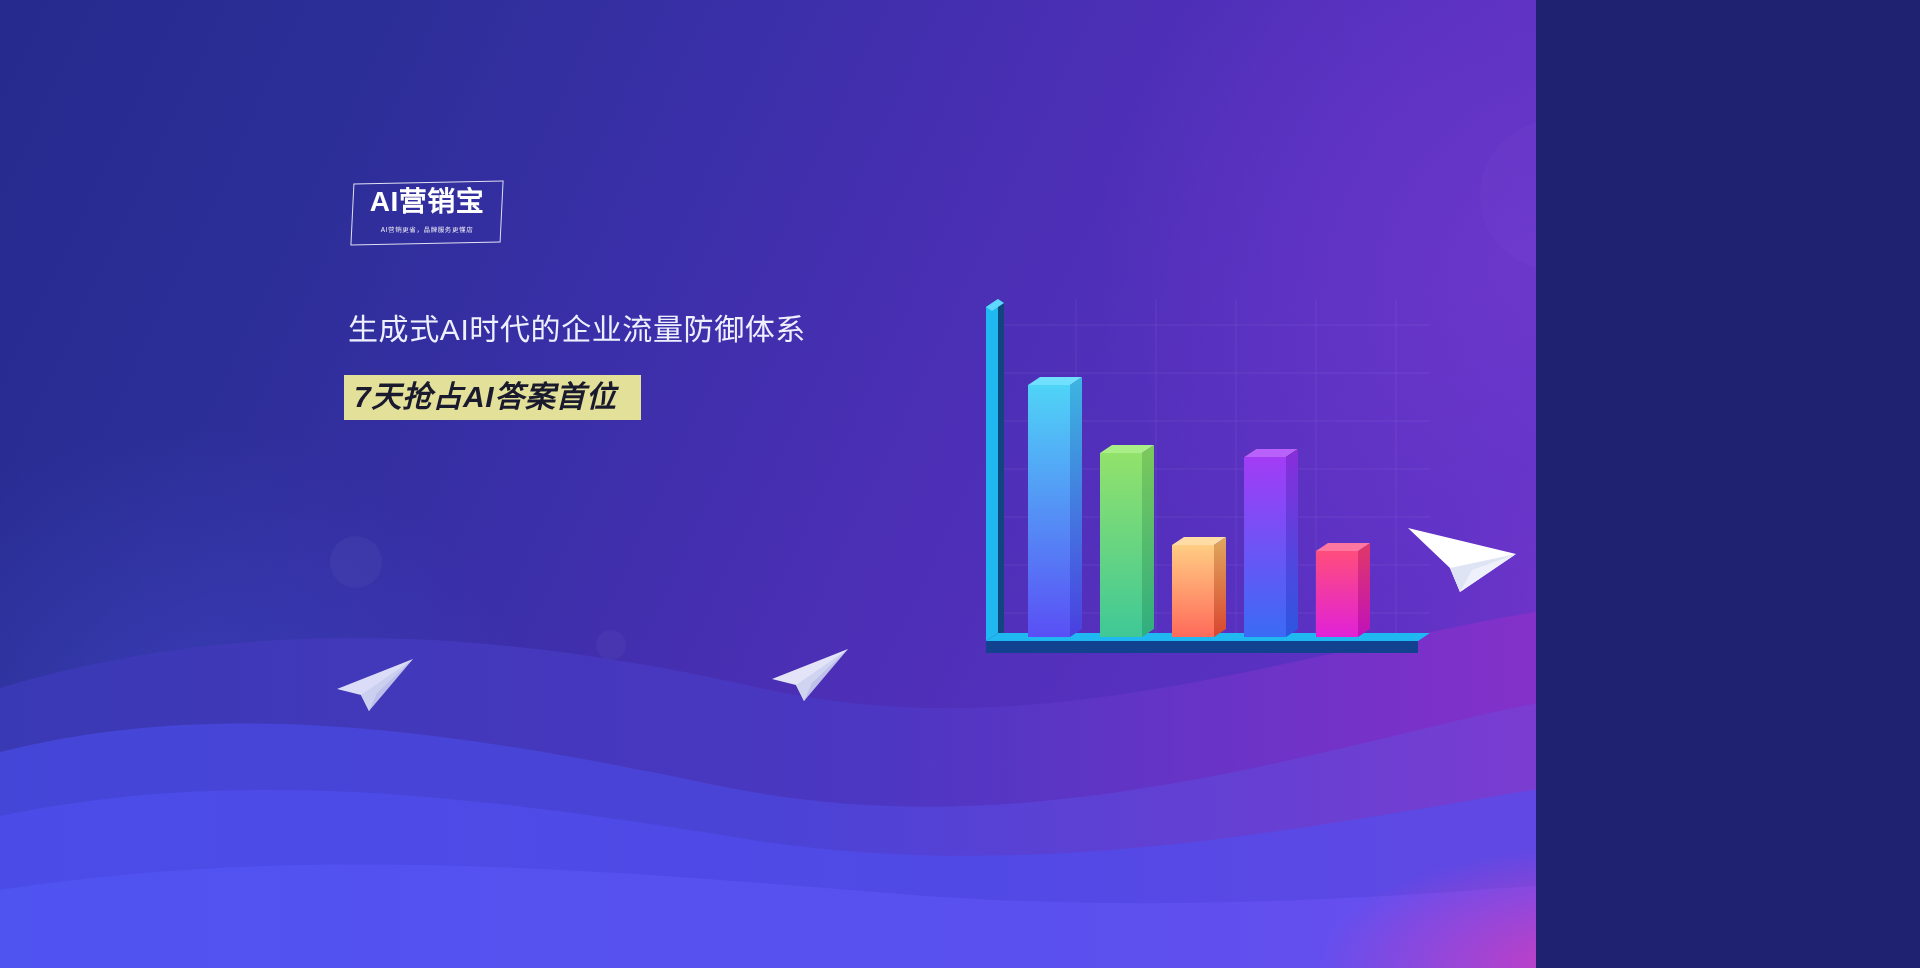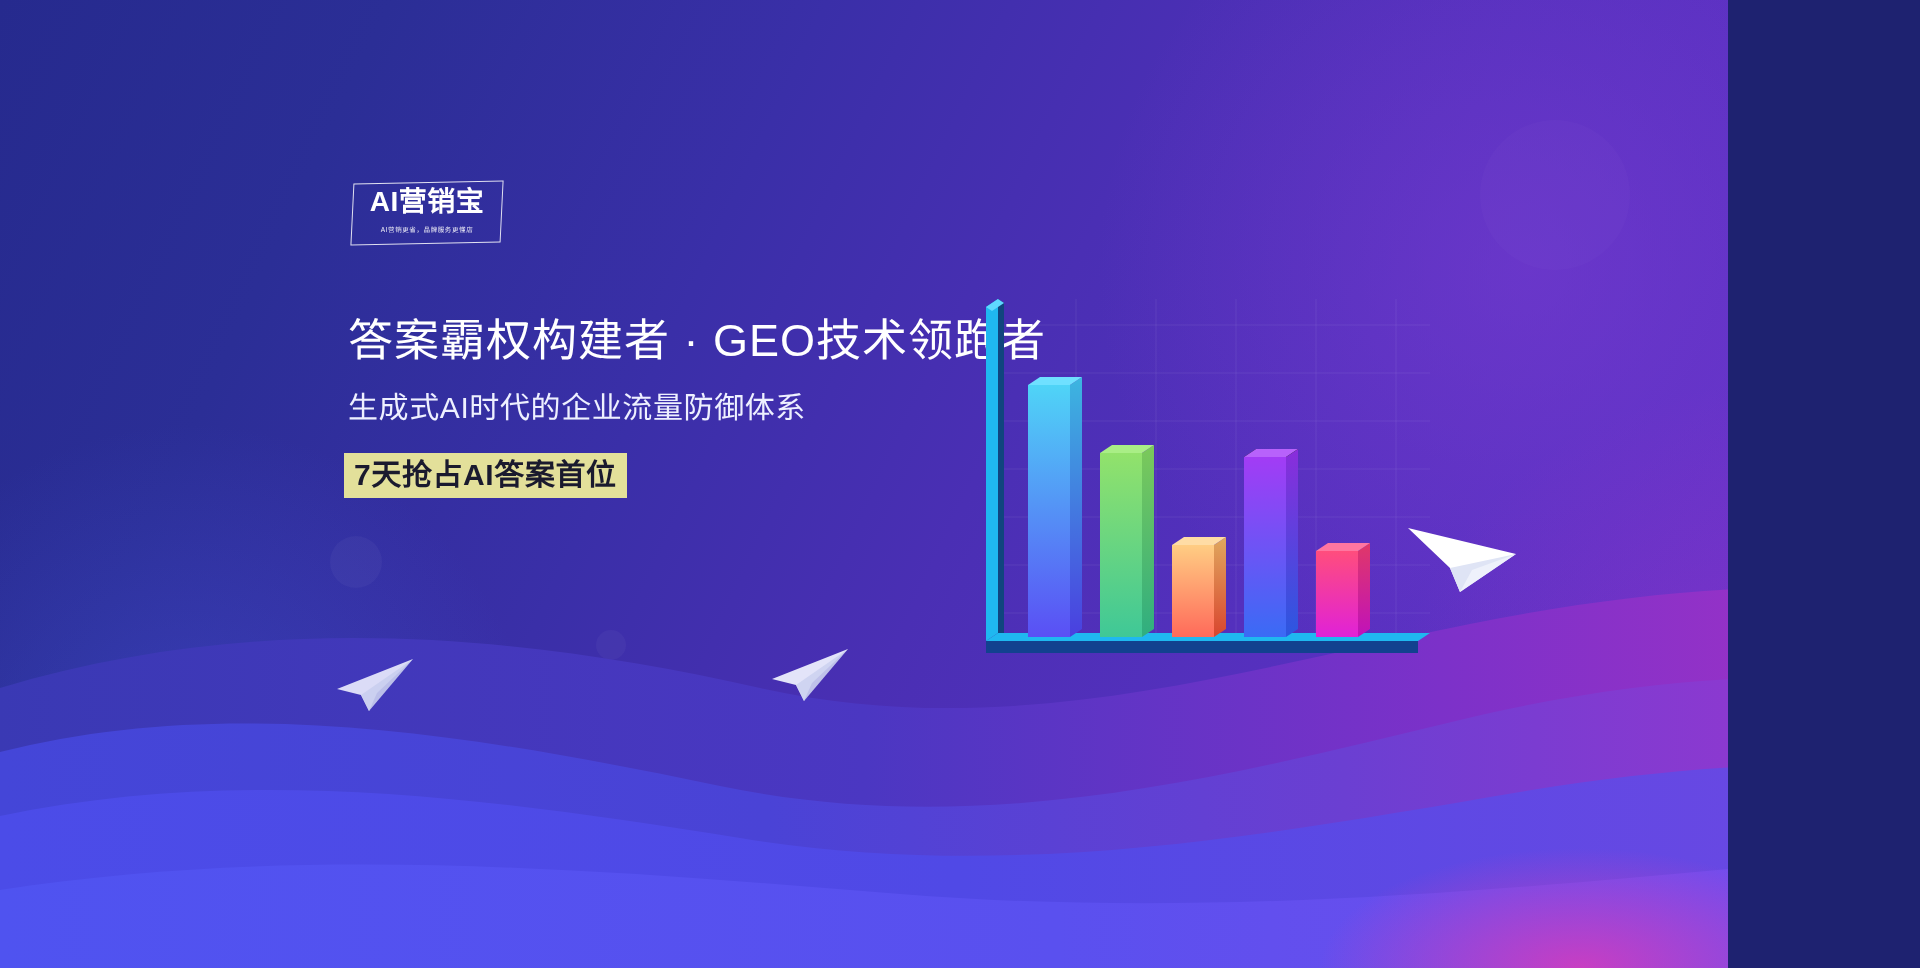--- a/index.html
+++ b/index.html
@@ -6,21 +6,21 @@
   html, body {
     margin: 0;
     padding: 0;
     background: #1e2270;
   }
   body {
     font-family: "Liberation Sans", "DejaVu Sans", sans-serif;
   }
   .banner {
     position: relative;
-    width: 1728px;
+    width: 1536px;
     height: 968px;
     overflow: hidden;
     background: linear-gradient(115deg,
         #262a8e 0%,
         #2b2e96 18%,
         #3a2fa8 38%,
         #4a2fb4 55%,
         #5430bd 70%,
         #5d31c4 85%,
         #6a34cc 100%);
@@ -131,23 +131,24 @@
     letter-spacing: 0.6px;
     line-height: 1;
     margin: 0 0 30px 0;
     white-space: nowrap;
   }
   .sub-line.highlight {
     display: inline-block;
     background: #e3e09a;
     color: #1a1a2e;
     font-weight: 700;
-    padding: 7px 10px 8px 10px;
+    padding: 7px 24px 8px 10px;
     margin-left: -4px;
     margin-bottom: 26px;
+    font-style: italic;
   }
   .sub-line.last {
     margin-bottom: 0;
     font-size: 23px;
   }
 
   
   .chart {
     position: absolute;
     left: 960px;
@@ -230,21 +231,20 @@
     <polygon points="68,4 24,36 31,50" fill="#c6cbeb" opacity="0.9"></polygon>
   </svg>
 
   <div class="logo-block">
     <div class="logo-frame"></div>
     <div class="logo-text">AI营销宝</div>
     <div class="logo-sub">AI营销更省，品牌服务更懂店</div>
   </div>
 
   <div class="copy">
-    <h1 class="headline">答案霸权构建者 · GEO技术领跑者</h1>
     <p class="sub-line">生成式AI时代的企业流量防御体系</p>
     <div><span class="sub-line highlight">7天抢占AI答案首位</span></div>
   </div>
 
   <div class="chart">
     <svg viewBox="0 0 480 380" width="480" height="380">
       <defs>
         <linearGradient id="b0" x1="0" y1="0" x2="0" y2="1">
           <stop offset="0%" stop-color="#4fd4f7"></stop>
             <stop offset="100%" stop-color="#5a4ff5"></stop>

